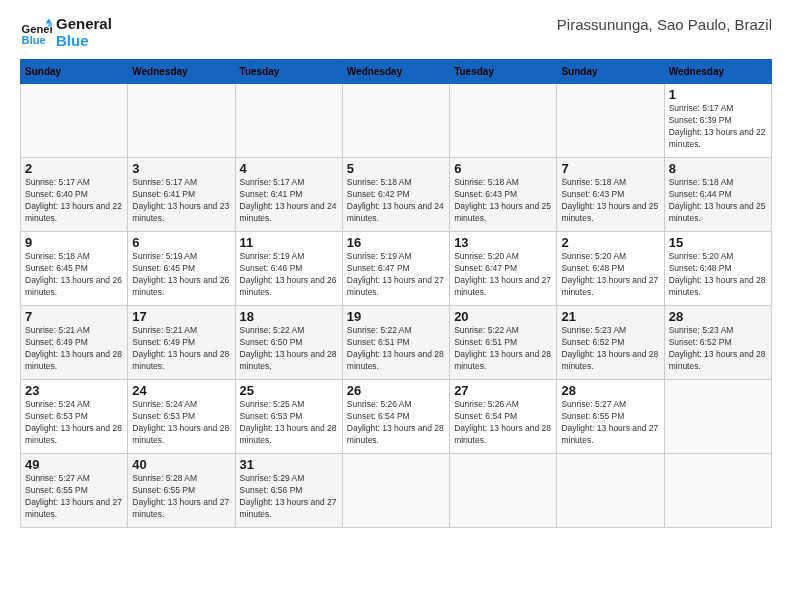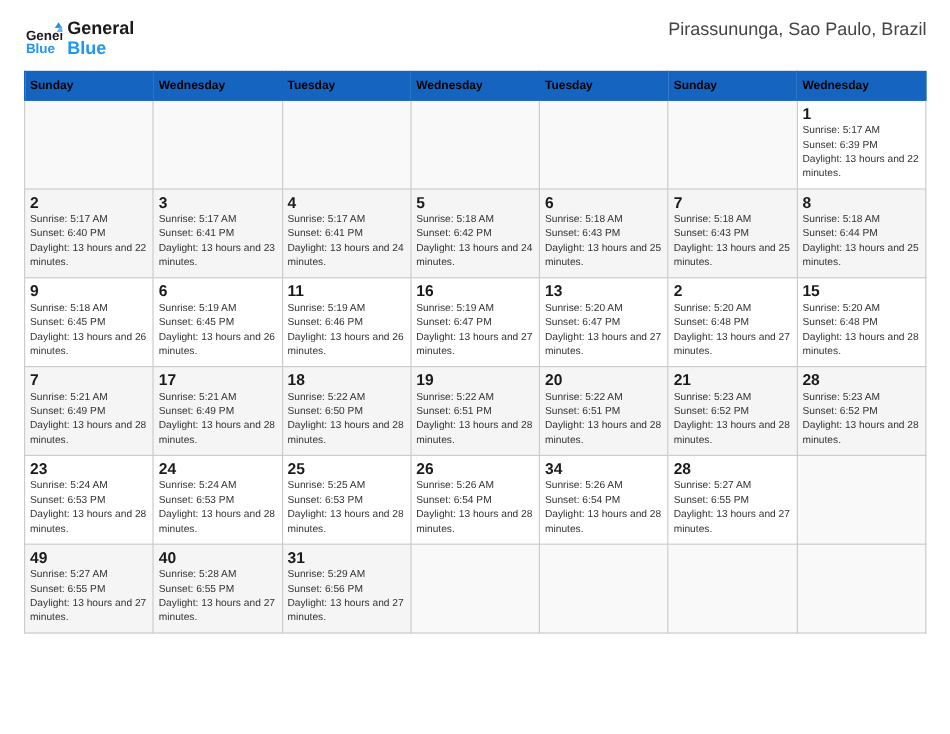--- a/index.html
+++ b/index.html
@@ -234,21 +234,21 @@
           </td>
           <td>
             <span class="day-number">25</span>
             <div class="day-info">Sunrise: 5:25 AM<br>Sunset: 6:53 PM<br>Daylight: 13 hours and 28 minutes.</div>
           </td>
           <td>
             <span class="day-number">26</span>
             <div class="day-info">Sunrise: 5:26 AM<br>Sunset: 6:54 PM<br>Daylight: 13 hours and 28 minutes.</div>
           </td>
           <td>
-            <span class="day-number">34</span>
+            <span class="day-number">27</span>
             <div class="day-info">Sunrise: 5:26 AM<br>Sunset: 6:54 PM<br>Daylight: 13 hours and 28 minutes.</div>
           </td>
           <td>
             <span class="day-number">28</span>
             <div class="day-info">Sunrise: 5:27 AM<br>Sunset: 6:55 PM<br>Daylight: 13 hours and 27 minutes.</div>
           </td>
           <td class="empty-cell"></td>
         </tr>
         <tr>
           <td>

